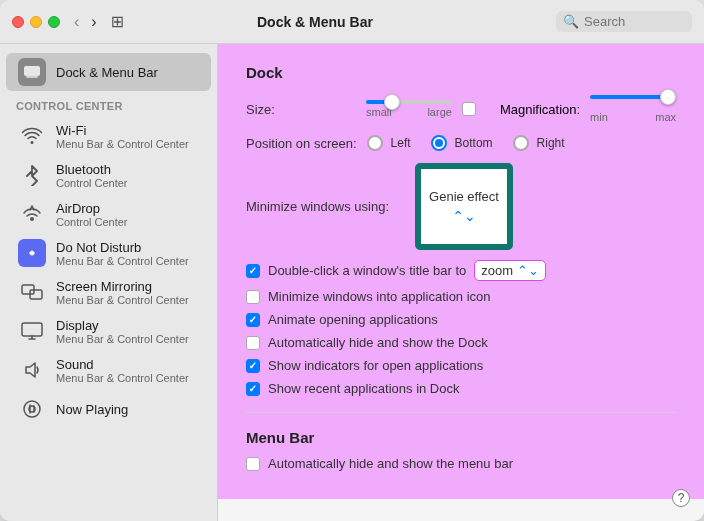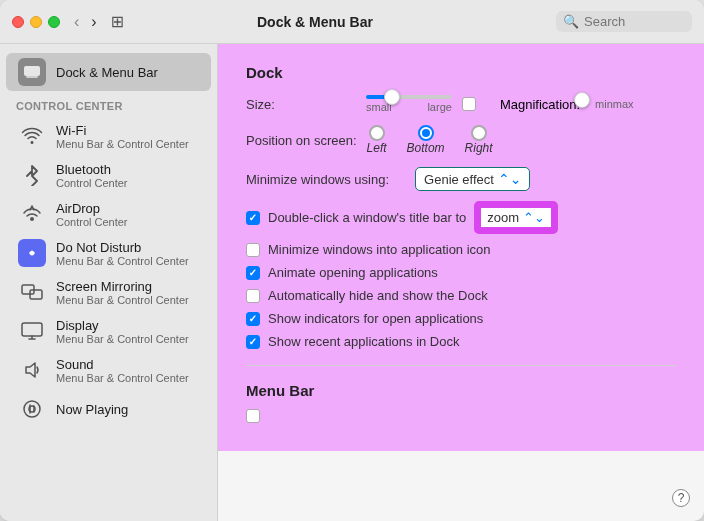--- a/index.html
+++ b/index.html
@@ -216,40 +216,39 @@
     .checkbox-small {
       width: 14px;
       height: 14px;
       border: 1px solid #aaa;
       border-radius: 3px;
       background: white;
     }
     .mag-slider {
       flex: 1;
       display: flex;
-      flex-direction: row;
-      gap: 5px;
+      flex-direction: column;
+      gap: 12px;
     }
     .position-row {
       display: flex;
       align-items: center;
       margin-bottom: 12px;
       gap: 10px;
     }
     .radio-group {
       display: flex;
       gap: 20px;
     }
     .radio-option {
       display: flex;
-      flex-direction: column;
-      align-items: center;
-      gap: 0;
+      flex-direction: row;
+      align-items: center;
+      gap: 8px;
       cursor: pointer;
-      font-style: italic;
     }
     .radio-circle {
       width: 16px;
       height: 16px;
       border-radius: 50%;
       border: 2px solid #aaa;
       background: white;
       display: flex;
       align-items: center;
       justify-content: center;
@@ -270,27 +269,28 @@
     .minimize-row {
       display: flex;
       align-items: center;
       margin-bottom: 10px;
       gap: 26px;
     }
     .select-btn {
       display: flex;
       align-items: center;
       background: white;
-      border: 1px solid #0f766e;
+      border: 6px solid #0f766e;
       border-radius: 5px;
-      padding: 3px 8px;
+      padding: 20px 8px;
       font-size: 13px;
       color: #333;
       gap: 4px;
       cursor: pointer;
+      flex-direction: column;
     }
     .select-arrow {
       color: #007aff;
       font-size: 14px;
     }
     .checkbox-row {
       display: flex;
       align-items: center;
       margin-bottom: 8px;
       gap: 8px;
@@ -317,21 +317,21 @@
       font-weight: bold;
     }
     .checkbox-label {
       font-size: 13px;
       color: #333;
     }
     .zoom-select {
       display: flex;
       align-items: center;
       background: white;
-      border: 7px solid #d946ef;
+      border: 1px solid #d946ef;
       border-radius: 5px;
       padding: 2px 6px;
       font-size: 13px;
       color: #333;
       gap: 4px;
       cursor: pointer;
     }
     .divider {
       height: 1px;
       background: #d0d0d0;
@@ -607,20 +607,21 @@
             <span class="checkbox-label">Show recent applications in Dock</span>
           </div>
         </div>
 
         <div class="divider"></div>
 
         <div class="menu-bar-section">
           <div class="section-title">Menu Bar</div>
           <div class="checkbox-row">
             <div class="checkbox"></div>
+            <span class="checkbox-label">Automatically hide and show the menu bar</span>
           </div>
         </div>
       </div>
 
       <div class="help-btn">?</div>
     </div>
   </div>
 </div>
 
 </body></html>

